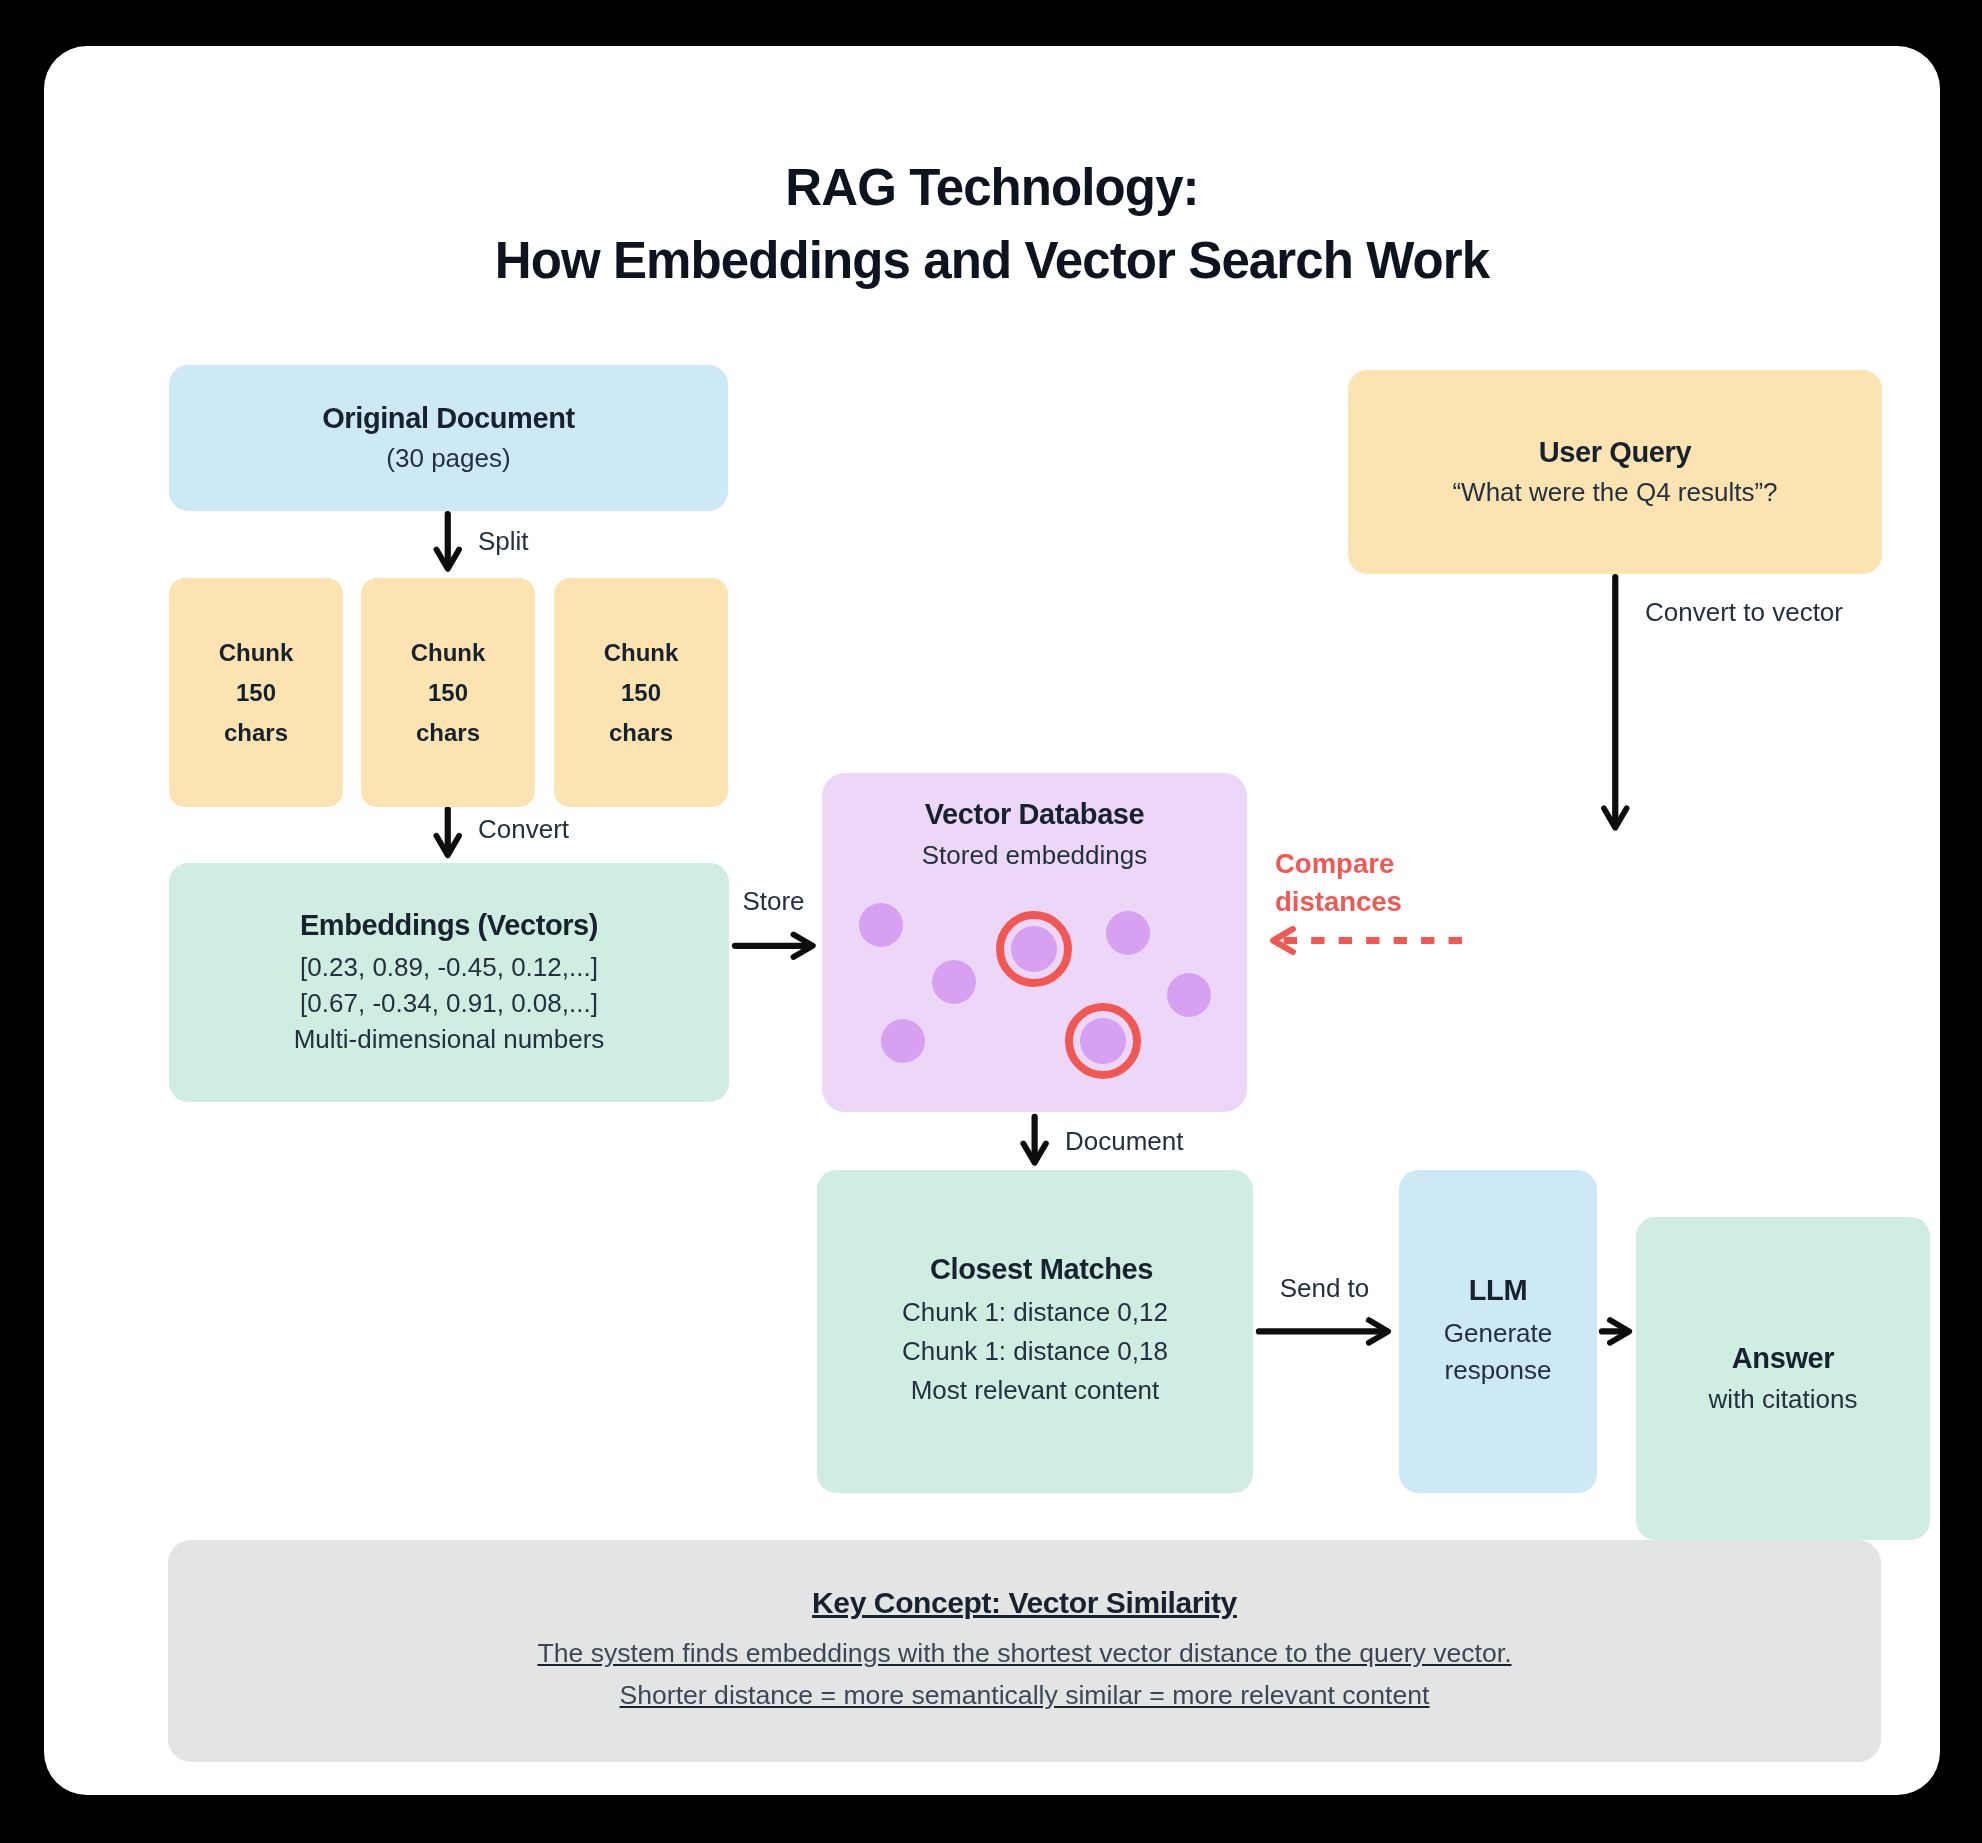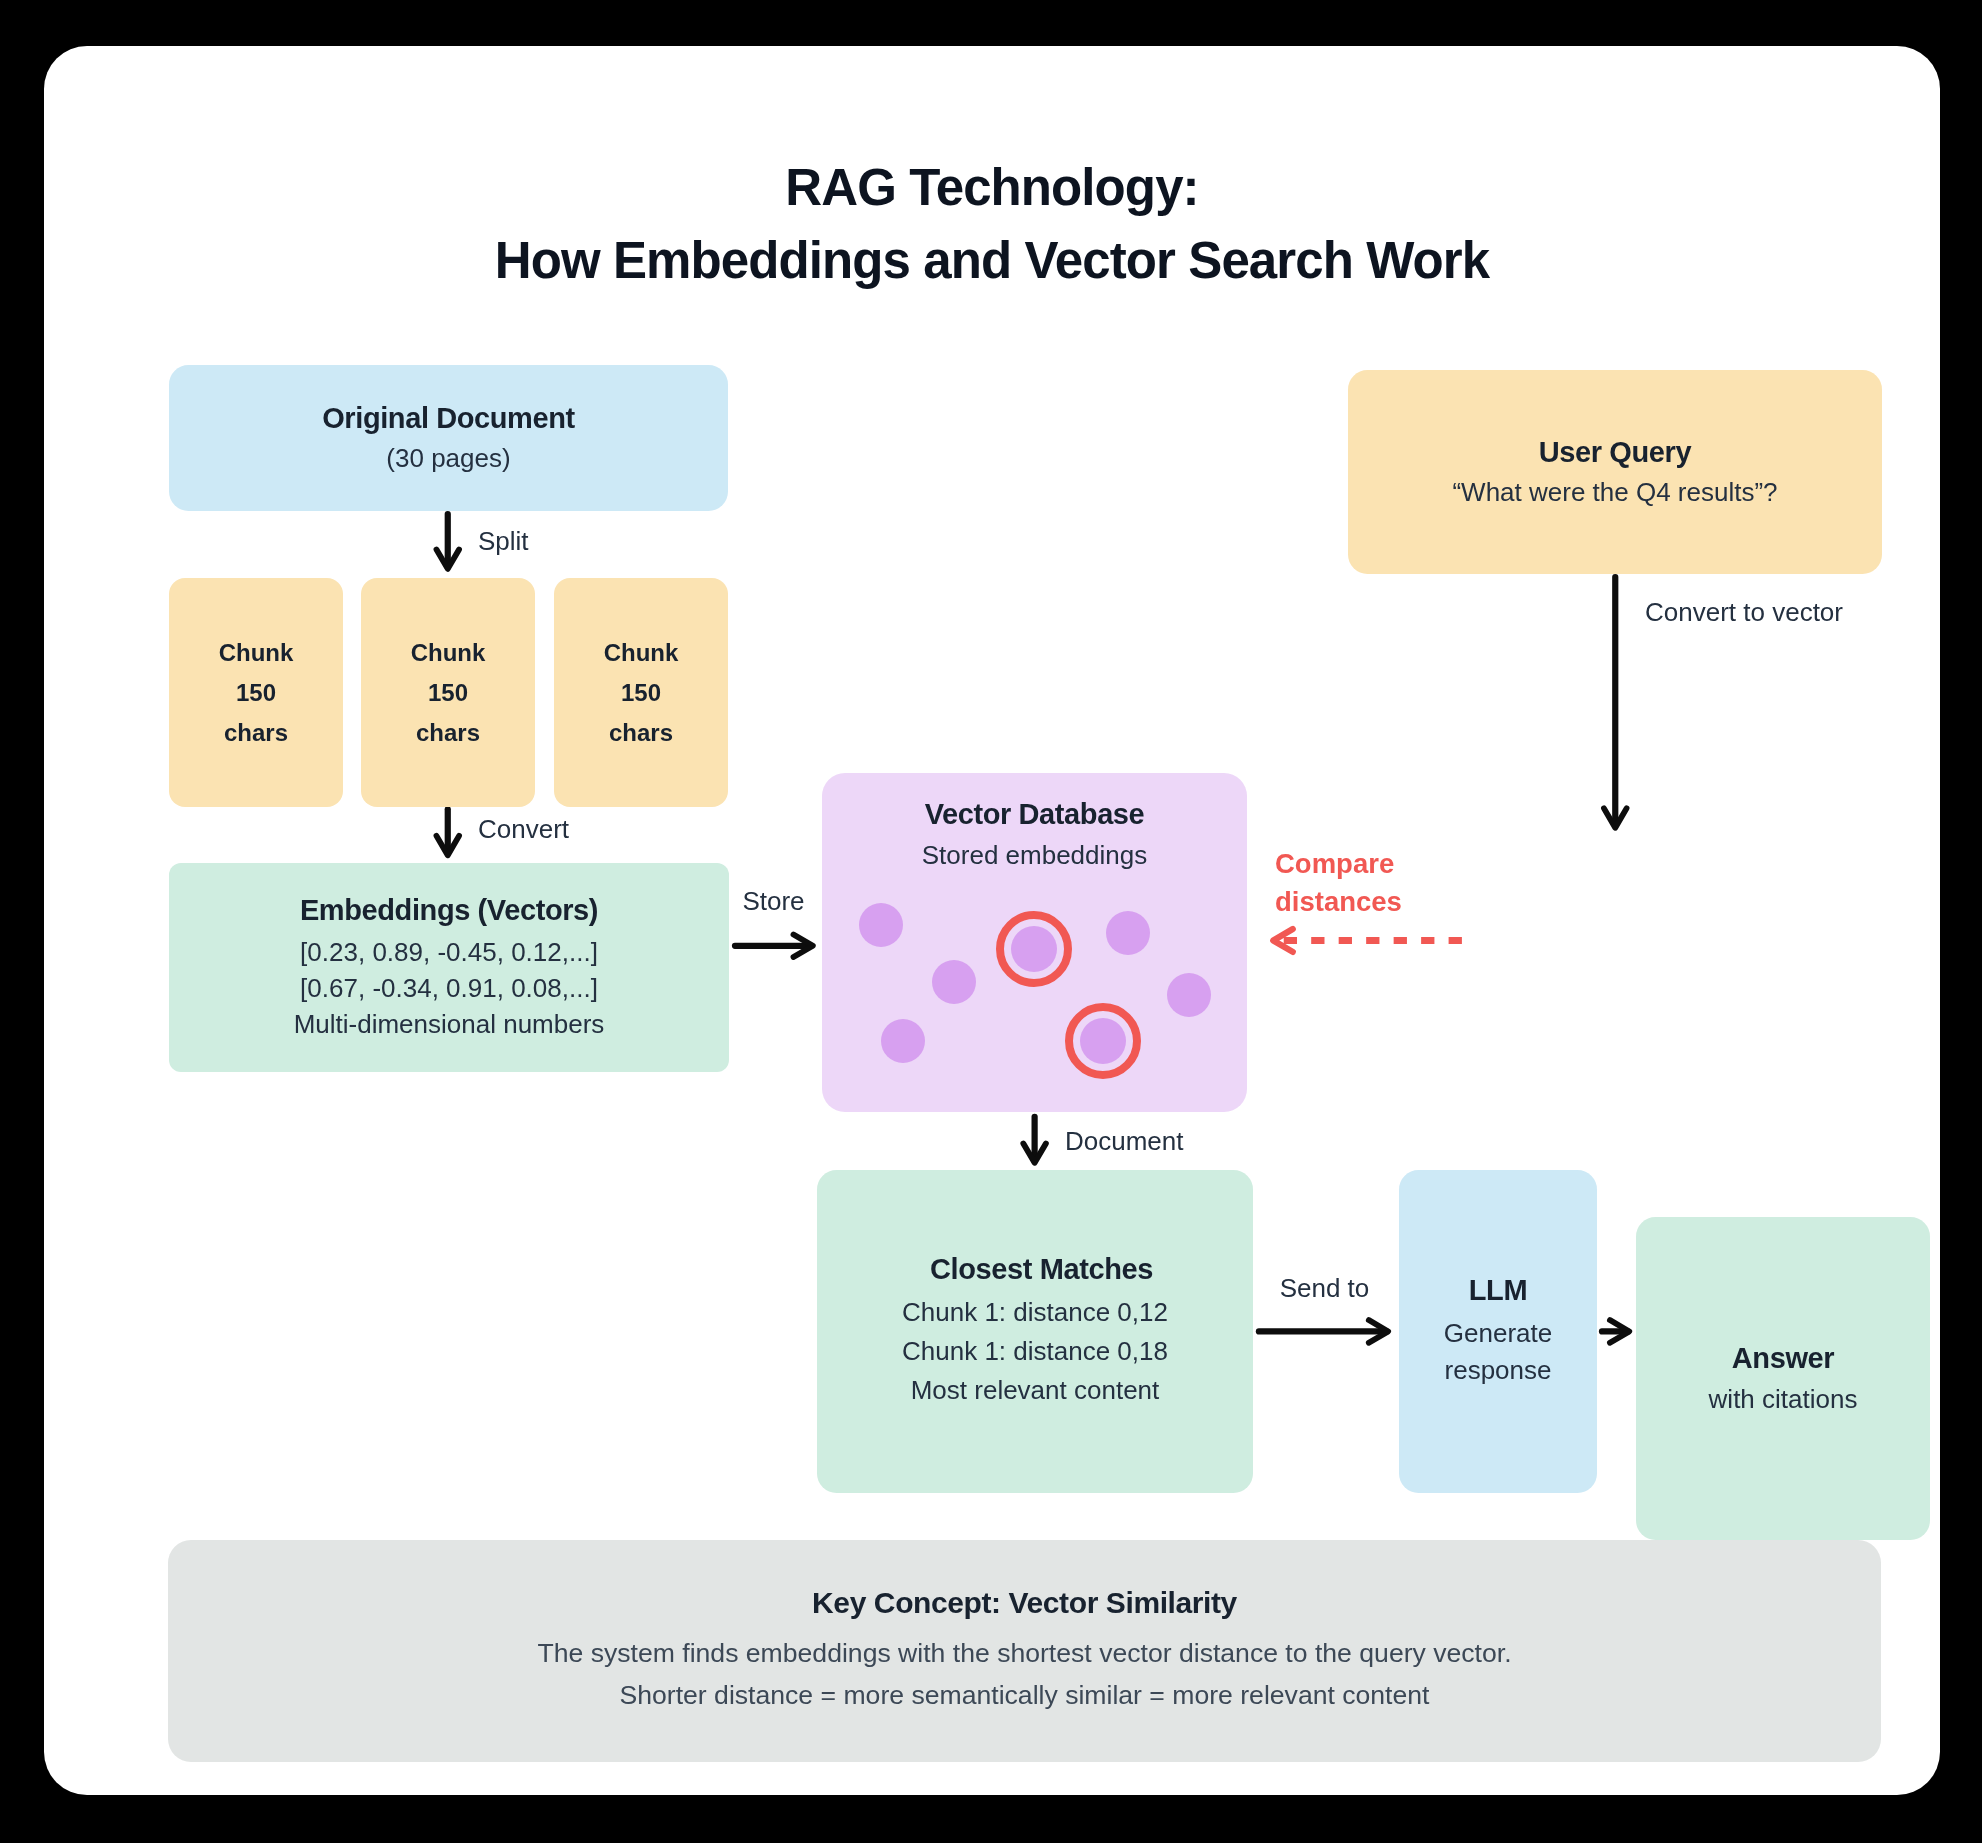--- a/index.html
+++ b/index.html
@@ -12,27 +12,27 @@
   body{background:#000;font-family:"Liberation Sans","DejaVu Sans",sans-serif;position:relative;overflow:hidden;}
   .card{position:absolute;left:44px;top:46px;width:1896px;height:1749px;background:#fff;border-radius:43px;}
   .title{position:absolute;left:0;top:105px;width:1896px;text-align:center;
          font-size:51px;font-weight:700;color:#0d1420;line-height:73px;letter-spacing:-0.9px;}
   .box{position:absolute;display:flex;flex-direction:column;align-items:center;justify-content:center;
        text-align:center;border-radius:19.5px;color:var(--text-dark);}
   .box .h{font-size:29px;font-weight:700;letter-spacing:-0.4px;}
   .box .s{font-size:26px;color:var(--text-body);margin-top:8.9px;}
   .box .line{font-size:26px;color:var(--text-body);line-height:39px;}
   .blue{background:var(--blue);} .yellow{background:var(--yellow);}
-  .mint{background:var(--mint);} .purplebg{background:var(--purple);} .graybg{background:var(--gray);}
+  .mint{background:var(--mint);} .purplebg{background:var(--purple);} .graybg{background:var(--gray);text-decoration:underline;}
 
   #original-document{left:125px;top:319px;width:559px;height:146px;}
   .chunk{width:174px;height:229px;top:532px;border-radius:16px;}
   .chunk .cl{font-size:24px;font-weight:700;line-height:40px;}
   #chunk-1{left:125px;} #chunk-2{left:317px;} #chunk-3{left:510px;}
-  #embeddings{left:125px;top:817px;width:560px;height:209px;border-radius:12px;}
+  #embeddings{left:125px;top:817px;width:560px;height:239px;}
   #embeddings .line{line-height:36px;}
   #vector-database{left:778px;top:727px;width:425px;height:339px;justify-content:flex-start;padding-top:25px;border-radius:23px;}
   #user-query{left:1304px;top:324px;width:534px;height:204px;}
   #query-vector{left:1420px;top:793px;width:419px;height:204px;}
   #closest-matches{left:773px;top:1124px;width:436px;height:323px;}
   #llm{left:1355px;top:1124px;width:198px;height:323px;padding:0 17.7px;}
   #answer{left:1592px;top:1124px;width:294px;height:323px;margin-top:47px;}
   #key-concept{left:124px;top:1494px;width:1713px;height:222px;border-radius:23px;}
   #key-concept .h{font-size:30px;}
   #key-concept .line{font-size:26.6px;color:var(--text-gray);line-height:42px;}

